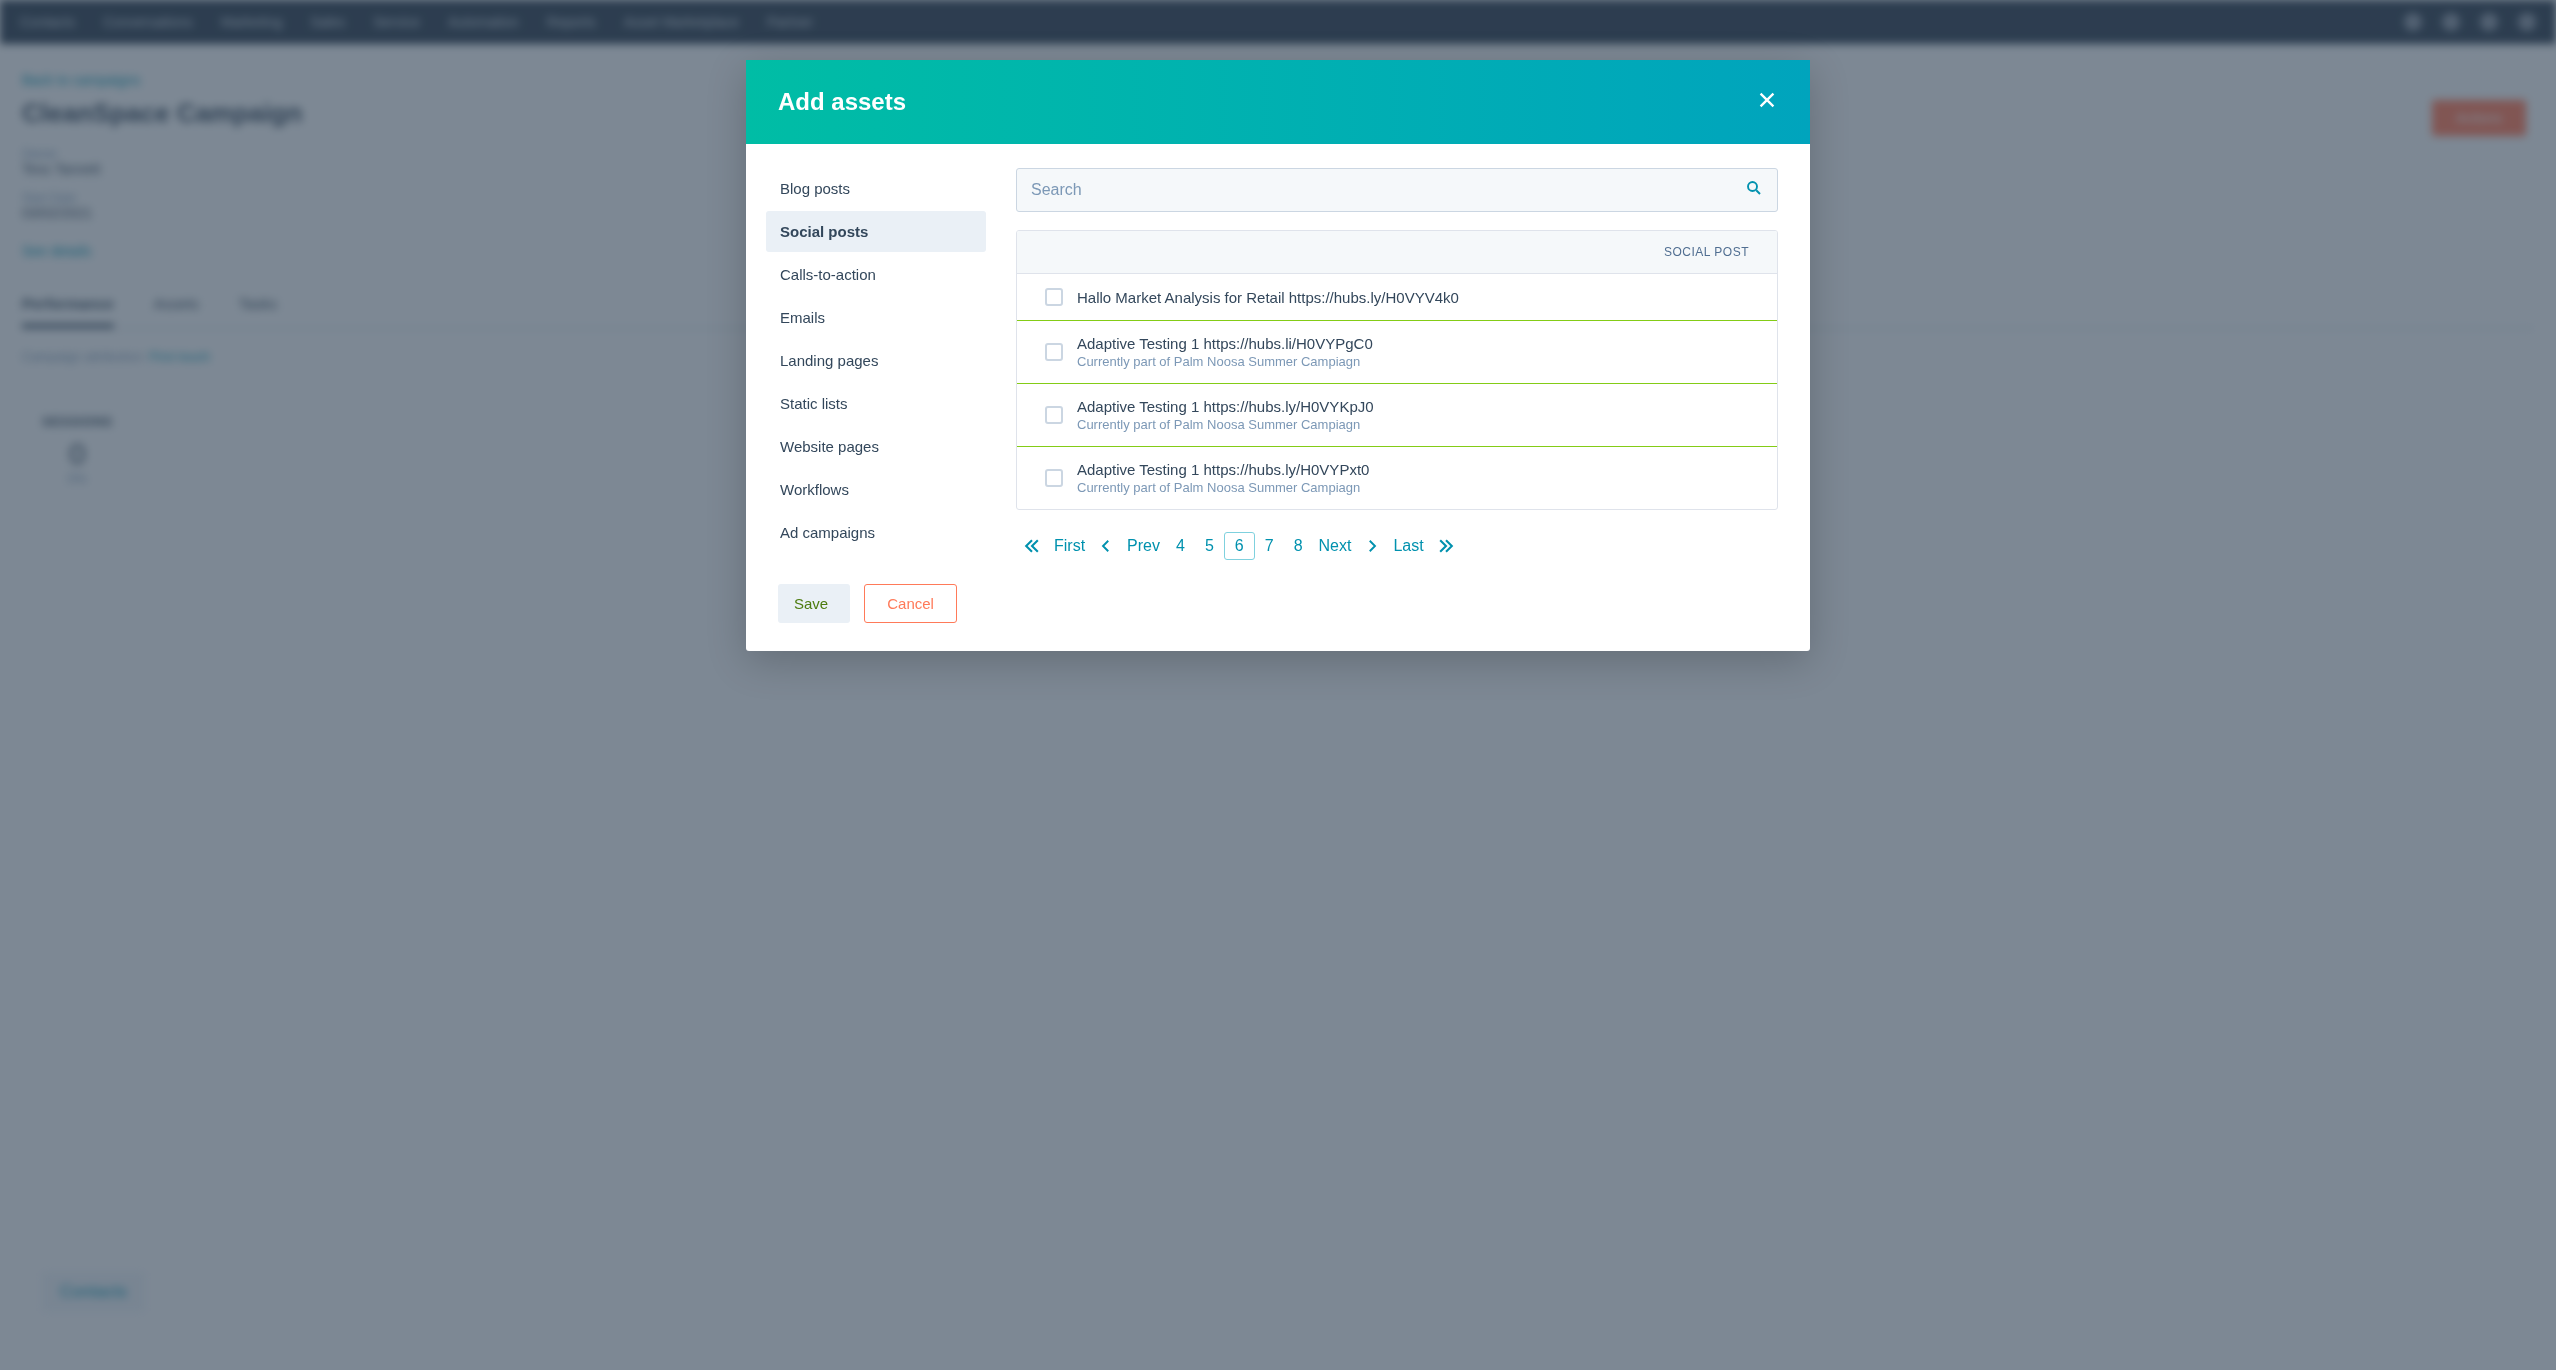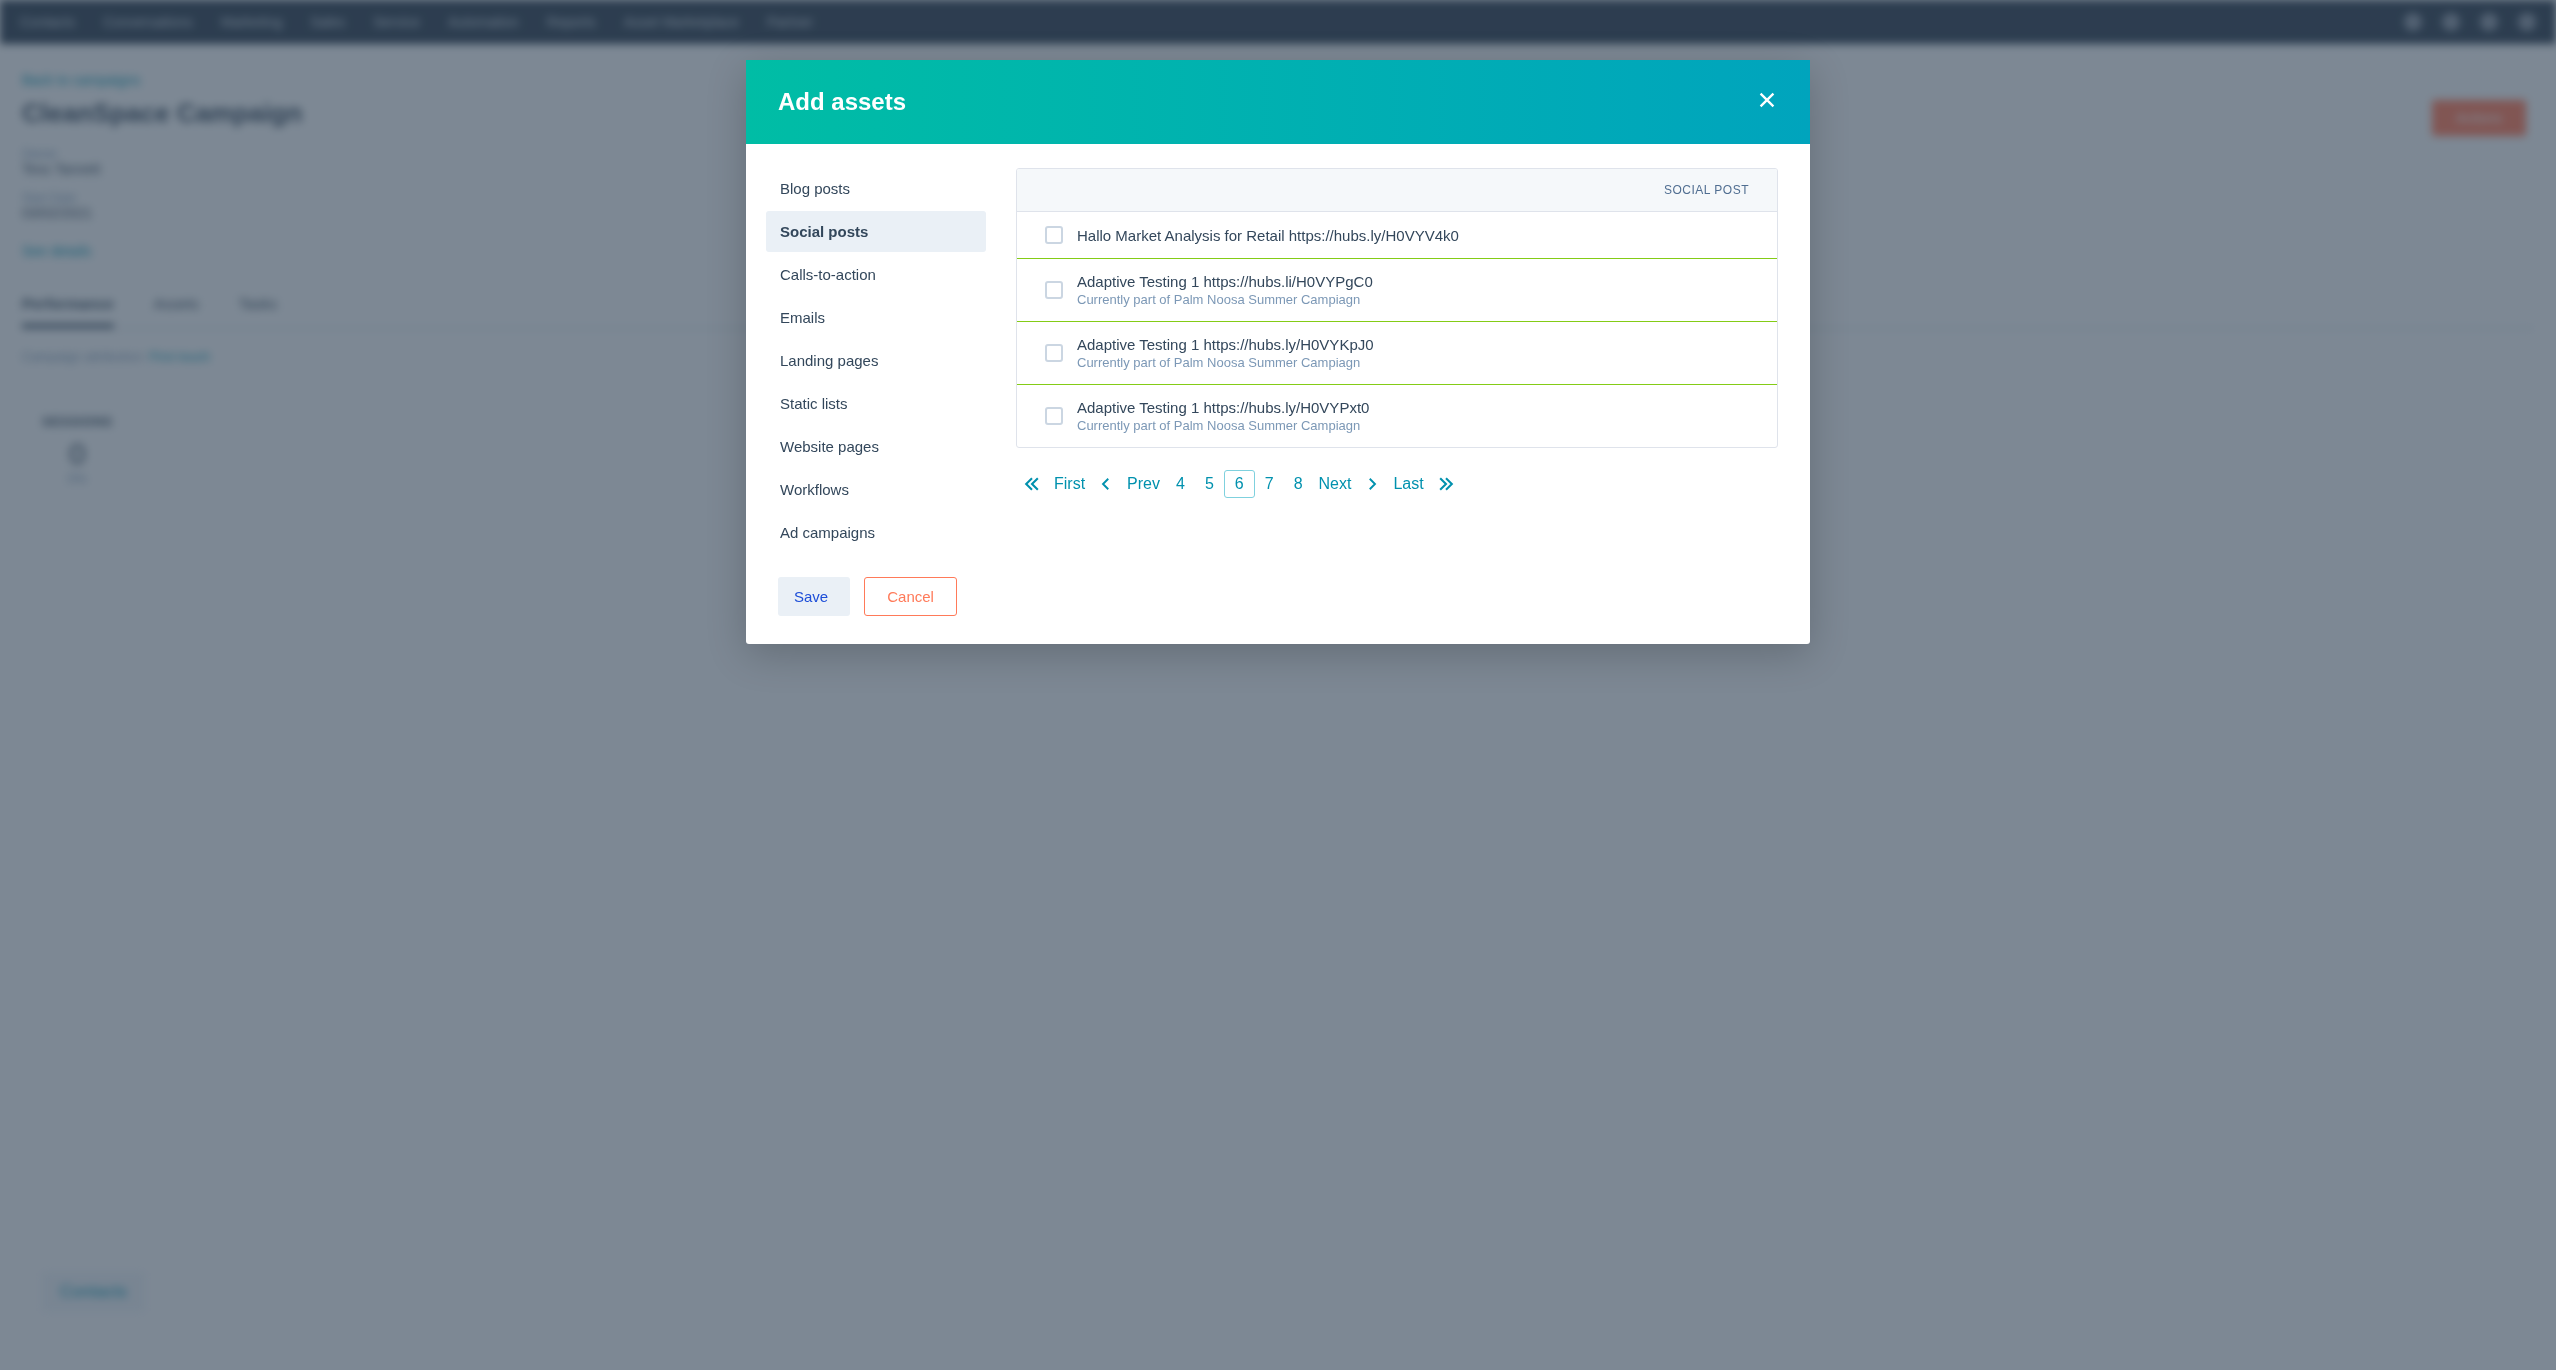--- a/index.html
+++ b/index.html
@@ -72,21 +72,21 @@
   .pagination { display: flex; align-items: center; justify-content: flex-start; padding: 4px 0 0 0; font-size: 16px; }
   .pag-btn { color: #0091ae; cursor: pointer; padding: 4px 6px; display: inline-flex; align-items: center; }
   .pag-num { color: #0091ae; padding: 4px 10px; cursor: pointer; }
   .pag-num.current { border: 1.5px solid #7fd1de; border-radius: 3px; color: #0091ae; }
   .pag-arrow svg { width: 18px; height: 18px; stroke: #0091ae; stroke-width: 2.5; fill: none; }
   .pag-dbl svg { width: 20px; height: 20px; stroke: #0091ae; stroke-width: 2.5; fill: none; }
 
   
   .modal-footer { padding: 0 32px 28px 32px; display: flex; gap: 14px; }
   .btn { padding: 10px 22px; font-size: 15px; border-radius: 3px; cursor: pointer; border: none; }
-  .btn-save { background: #eaf0f6; color: #1d4ed8; padding-left: 16px; }
+  .btn-save { background: #eaf0f6; color: #4d7c0f; padding-left: 16px; }
   .btn-cancel { background: #fff; border: 1px solid #ff7a59; color: #ff7a59; }
 </style>
 </head>
 <body>
 
 <div class="bg-page">
   <div class="topnav">
     <div class="nav-items">
       <span class="nav-item">Contacts</span>
       <span class="nav-item">Conversations</span>
@@ -157,20 +157,29 @@
         <div class="cat-item">Emails</div>
         <div class="cat-item">Landing pages</div>
         <div class="cat-item">Static lists</div>
         <div class="cat-item">Website pages</div>
         <div class="cat-item">Workflows</div>
         <div class="cat-item">Ad campaigns</div>
       </div>
 
       <div class="right-pane">
 
+        <div class="search-box">
+          <input type="text" placeholder="Search" style="">
+          <span class="search-icon">
+            <svg viewBox="0 0 24 24">
+                <circle cx="10" cy="10" r="6"></circle>
+                <path d="M15 15 L20 20"></path>
+              </svg>
+          </span>
+        </div>
 
         <div class="table">
           <div class="table-head">SOCIAL POST</div>
 
           <div class="row">
             <div class="checkbox"></div>
             <div class="row-text">
               <div class="row-title">Hallo Market Analysis for Retail https://hubs.ly/H0VYV4k0</div>
             </div>
           </div>

